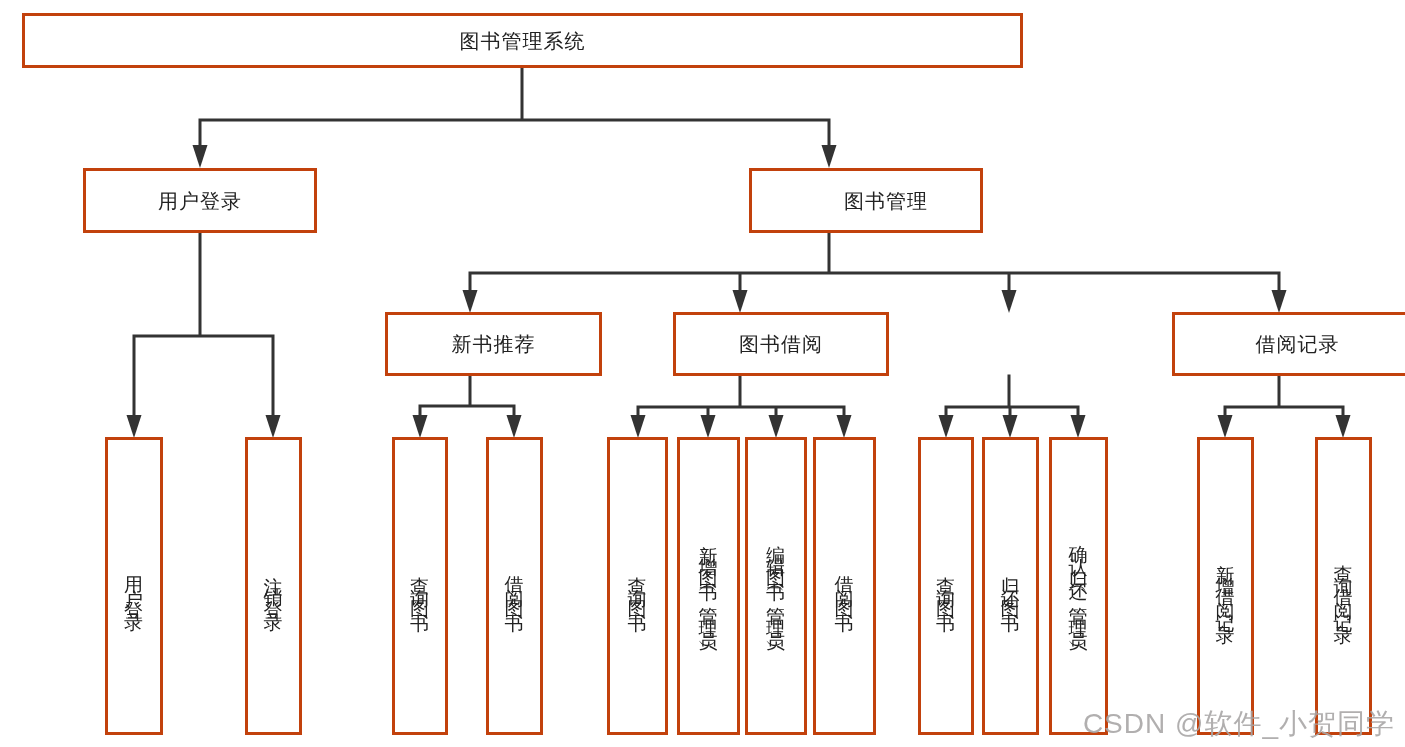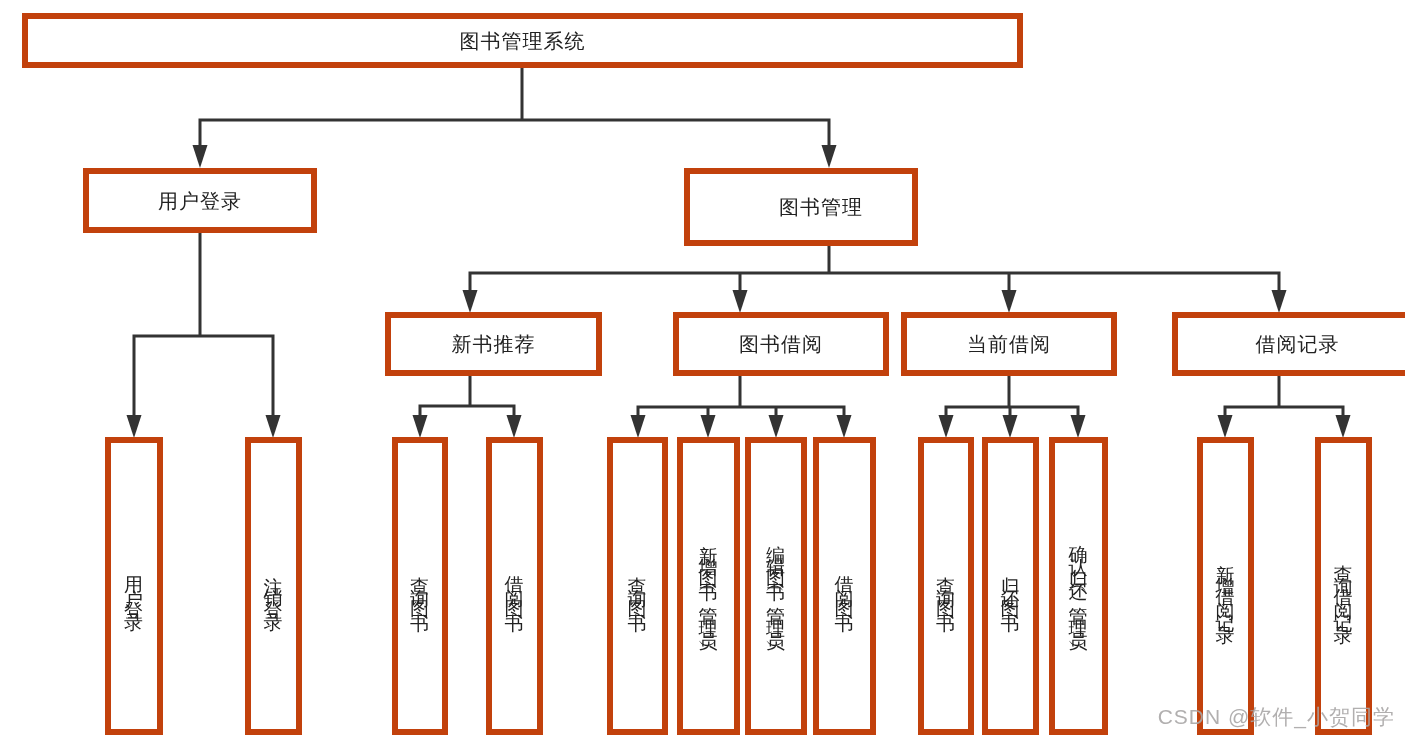--- a/index.html
+++ b/index.html
@@ -14,21 +14,21 @@
   }
   .edges {
     position: absolute;
     left: 0; top: 0;
     width: 1405px; height: 747px;
   }
   .box {
     position: absolute;
     box-sizing: border-box;
     background: #ffffff;
-    border: 6px solid #c2410c;
+    border: 3px solid #c2410c;
     display: flex;
     align-items: center;
     justify-content: center;
     text-align: center;
   }
   .hlabel {
     font-size: 20px;
     letter-spacing: 1px;
     white-space: nowrap;
     line-height: 1;
@@ -38,22 +38,22 @@
     writing-mode: vertical-rl;
     text-orientation: mixed;
     font-size: 19px;
     letter-spacing: 0.65em;
     line-height: 1;
     white-space: nowrap;
   }
   .watermark {
     position: absolute;
     right: 10px;
-    bottom: 16px;
-    font-size: 21px;
+    bottom: 4px;
+    font-size: 28px;
     color: rgba(168, 166, 166, 0.9);
     letter-spacing: 1px;
     white-space: nowrap;
   }
 </style>
 </head>
 <body>
 
 <div class="canvas">
 
@@ -107,32 +107,29 @@
     </g>
   </svg>
 
   <div class="box" style="left:22px; top:13px; width:1001px; height:55px;">
     <span class="hlabel">图书管理系统</span>
   </div>
 
   <div class="box" style="left:83px; top:168px; width:234px; height:65px;">
     <span class="hlabel">用户登录</span>
   </div>
-  <div class="box" style="left:684px; top:168px; width:234px; height:78px;padding-left:40px;">
+  <div class="box" style="left:749px; top:168px; width:234px; height:65px;padding-left:40px;">
     <span class="hlabel">图书管理</span>
   </div>
 
   <div class="box" style="left:361px; top:312px; width:217px; height:64px;margin-left:24px;">
     <span class="hlabel">新书推荐</span>
   </div>
   <div class="box" style="left:632px; top:312px; width:216px; height:64px;margin-left:41px;">
     <span class="hlabel">图书借阅</span>
-  </div>
-  <div class="box" style="left:901px; top:312px; width:216px; height:64px;">
-    <span class="hlabel">当前借阅</span>
   </div>
   <div class="box" style="left:1172px; top:312px; width:251px; height:64px;">
     <span class="hlabel">借阅记录</span>
   </div>
 
   <div class="box leaf" style="left:105px; width:58px;">
     <span class="vtext">用户登录</span>
   </div>
   <div class="box leaf" style="left:245px; width:57px;">
     <span class="vtext">注销登录</span>

